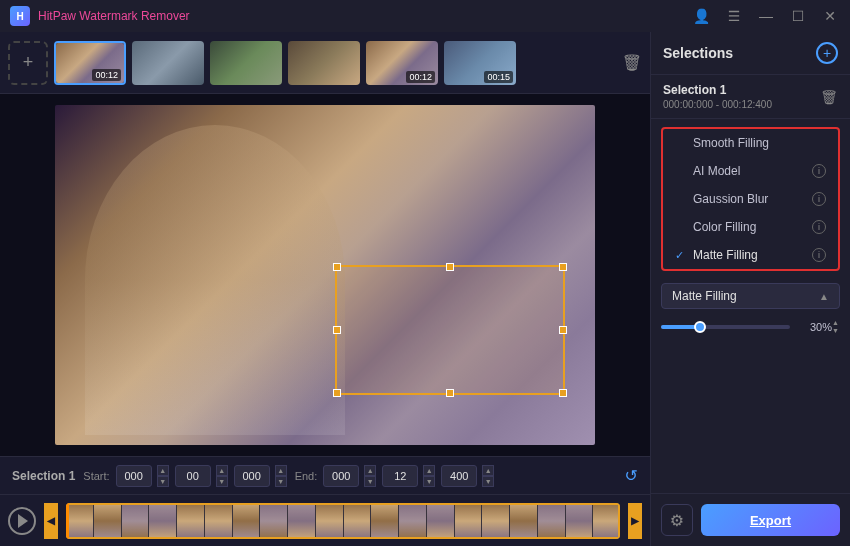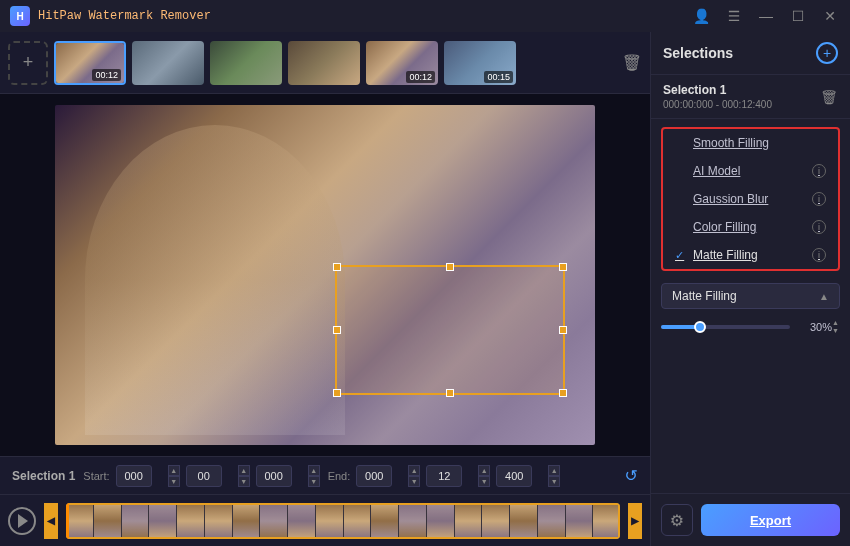--- a/index.html
+++ b/index.html
@@ -36,22 +36,21 @@
       border-radius: 4px;
       display: flex;
       align-items: center;
       justify-content: center;
       font-size: 10px;
       font-weight: bold;
       color: white;
     }
     .title-text {
       font-size: 12px;
-      color: #fdba74;
-      font-family: Liberation Mono, monospace;
+      color: #ec4899;
     }
     .title-bar-right {
       display: flex;
       gap: 12px;
       align-items: center;
     }
     .title-btn {
       font-size: 14px;
       color: #888;
       cursor: pointer;
@@ -224,21 +223,21 @@
       align-items: center;
       gap: 6px;
     }
     .time-label {
       font-size: 11px;
       color: #888;
     }
     .time-input-group {
       display: flex;
       align-items: center;
-      gap: 16px;
+      gap: 5px;
     }
     .time-input {
       width: 36px;
       height: 22px;
       background: #2a2a3e;
       border: 1px solid #3a3a5a;
       border-radius: 3px;
       color: #e0e0e0;
       font-size: 11px;
       text-align: center;
@@ -422,21 +421,20 @@
       overflow: hidden;
     }
     .method-item {
       display: flex;
       align-items: flex-end;
       padding: 7px 12px;
       font-size: 12px;
       color: #c0c0d0;
       cursor: pointer;
       gap: 6px;
-      text-decoration: underline;
     }
     .method-item.checked { color: #e0e0e0; }
     .method-check {
       width: 12px;
       font-size: 11px;
       color: #4a9eff;
     }
     .method-label { flex: 1; }
     .method-info {
       width: 14px;

